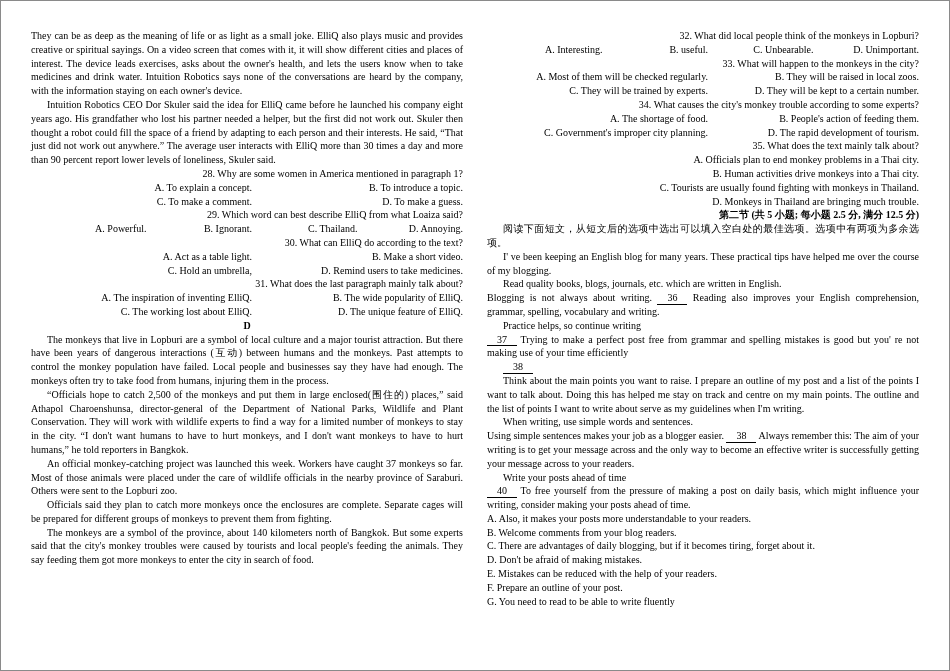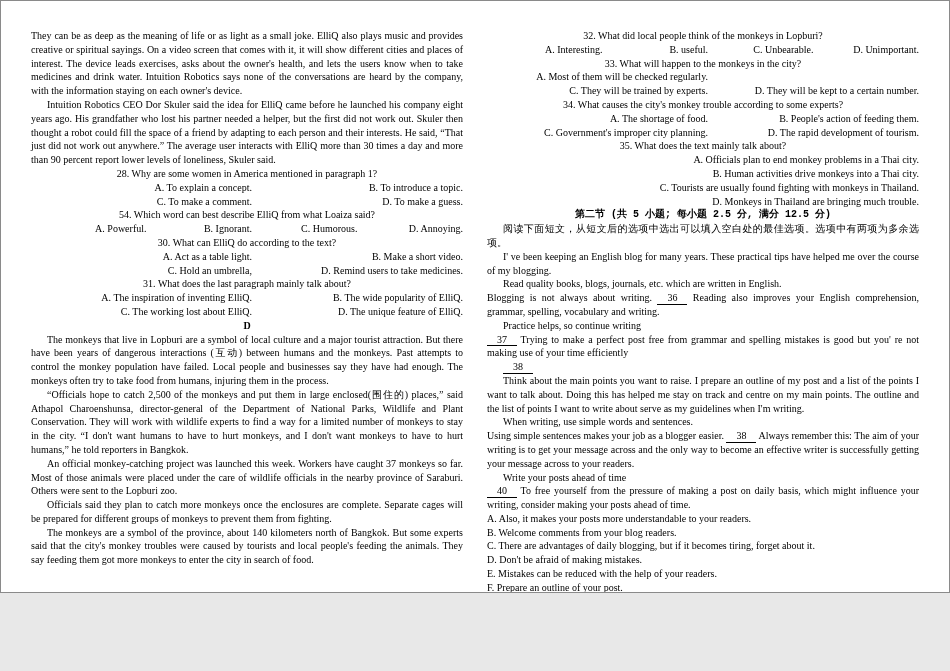--- a/index.html
+++ b/index.html
@@ -1,30 +1,30 @@
 <!DOCTYPE html>
 <html><head>
 <meta charset="utf-8">
 <style>
   * { margin:0; padding:0; box-sizing:border-box; }
   html,body { background:#e8e8e8; }
   body { font-family:"Liberation Serif","DejaVu Serif",serif; color:#000; }
   .page {
-    position:relative; width:950px; height:593px; background:#fff;
+    position:relative; width:950px; height:671px; background:#fff;
     border:1px solid #8a8a8a; padding:28px 30px 10px 30px;
     display:flex; gap:24px; overflow:hidden;
   }
   .col { width:432px; font-size:10px; line-height:1.38; }
   .para { text-align:justify; }
   .para.indent { text-indent:1.6em; }
-  .para.cn-bold { font-weight:bold; text-align:center;font-family:Liberation Mono, monospace; }
+  .para.cn-bold { font-weight:bold; text-align:right; }
   .para.bold { font-weight:normal; }
   .para.center-bold { text-align:center; font-weight:bold; }
   .para.option-line { text-align:left; }
-  .stem { text-align:center; }
+  .stem { text-align:right; }
   .question { width:100%; }
   .opt-row { display:flex; padding-left:10px; }
   .opt { display:block; text-align:right; }
   .cols-2 .opt { width:50%; }
   .cols-4 .opt { width:25%; }
   .cols-1 .opt { width:100%; }
   .blank {
     display:inline-block; text-indent:0; padding:0 10px;
     border-bottom:1px solid #000; line-height:1.05;
   }
@@ -41,25 +41,25 @@
         <div class="opt-row cols-2">
           <span class="opt">A. To explain a concept.</span>
           <span class="opt">B. To introduce a topic.</span>
         </div>
         <div class="opt-row cols-2">
           <span class="opt">C. To make a comment.</span>
           <span class="opt">D. To make a guess.</span>
         </div>
       </div>
       <div class="question">
-        <div class="stem">54. Which word can best describe ElliQ from what Loaiza said?</div>
+        <div class="stem">29. Which word can best describe ElliQ from what Loaiza said?</div>
         <div class="opt-row cols-4">
           <span class="opt">A. Powerful.</span>
           <span class="opt">B. Ignorant.</span>
-          <span class="opt">C. Humorous.</span>
+          <span class="opt">C. Thailand.</span>
           <span class="opt">D. Annoying.</span>
         </div>
       </div>
       <div class="question">
         <div class="stem">30. What can ElliQ do according to the text?</div>
         <div class="opt-row cols-2">
           <span class="opt">A. Act as a table light.</span>
           <span class="opt">B. Make a short video.</span>
         </div>
         <div class="opt-row cols-2">
@@ -92,20 +92,21 @@
           <span class="opt">A. Interesting.</span>
           <span class="opt">B. useful.</span>
           <span class="opt">C. Unbearable.</span>
           <span class="opt">D. Unimportant.</span>
         </div>
       </div>
       <div class="question">
         <div class="stem">33. What will happen to the monkeys in the city?</div>
         <div class="opt-row cols-2">
           <span class="opt">A. Most of them will be checked regularly.</span>
+          <span class="opt">B. They will be raised in local zoos.</span>
         </div>
         <div class="opt-row cols-2">
           <span class="opt">C. They will be trained by experts.</span>
           <span class="opt">D. They will be kept to a certain number.</span>
         </div>
       </div>
       <div class="question">
         <div class="stem">34. What causes the city's monkey trouble according to some experts?</div>
         <div class="opt-row cols-2">
           <span class="opt">A. The shortage of food.</span>

